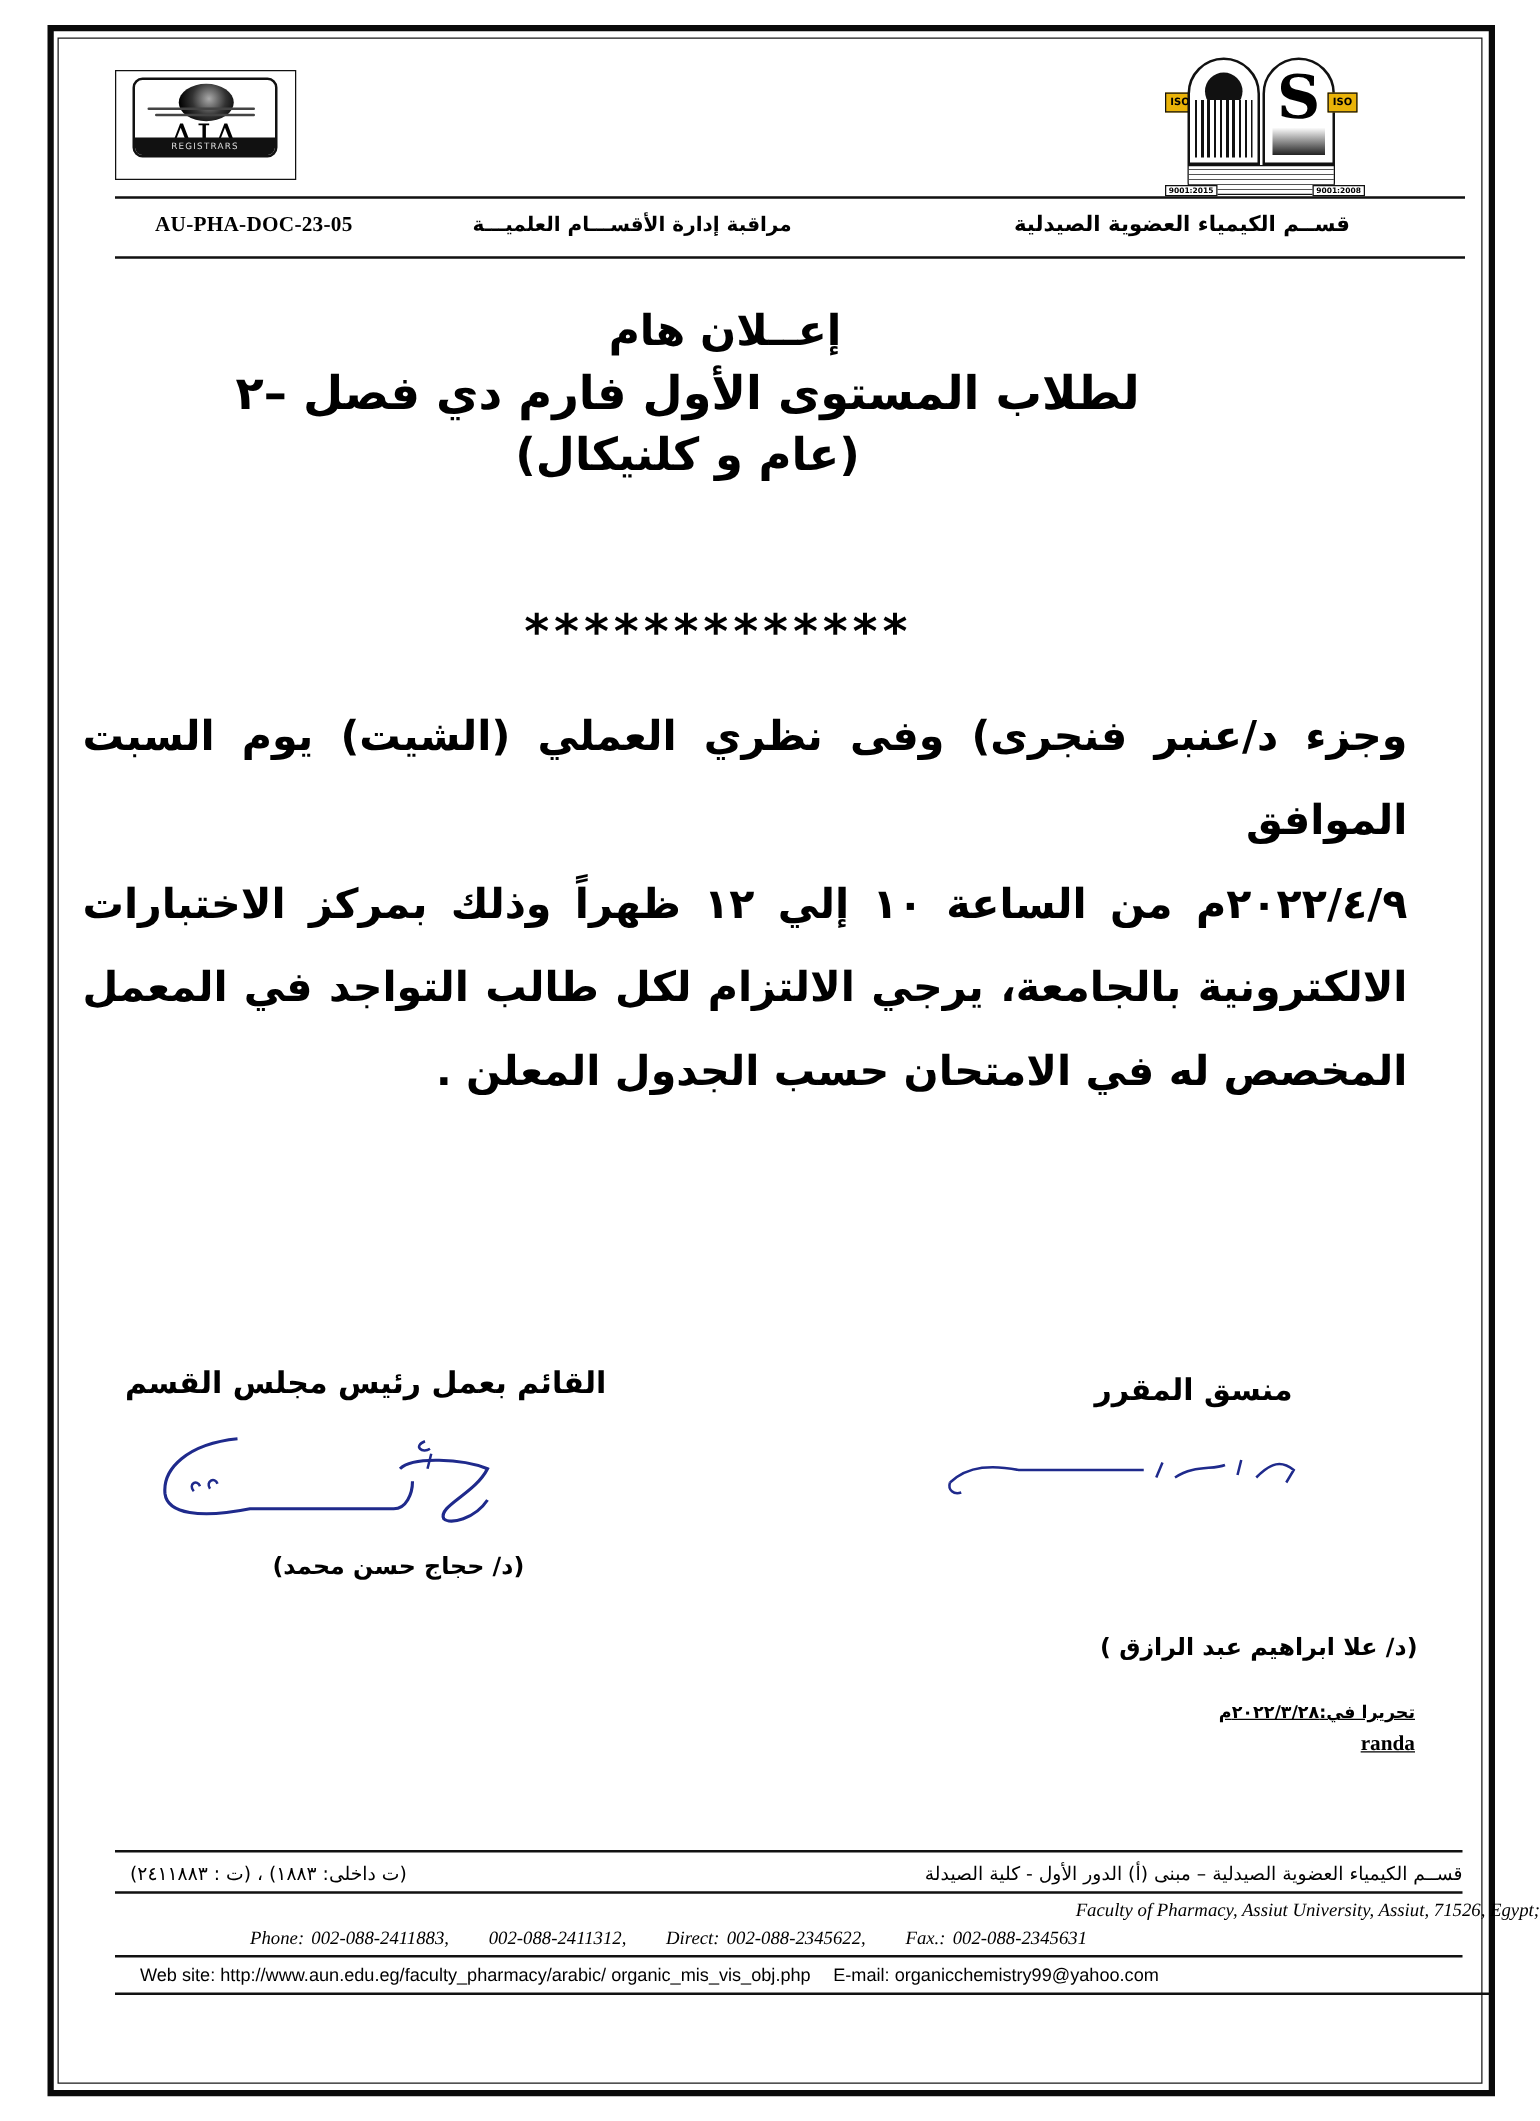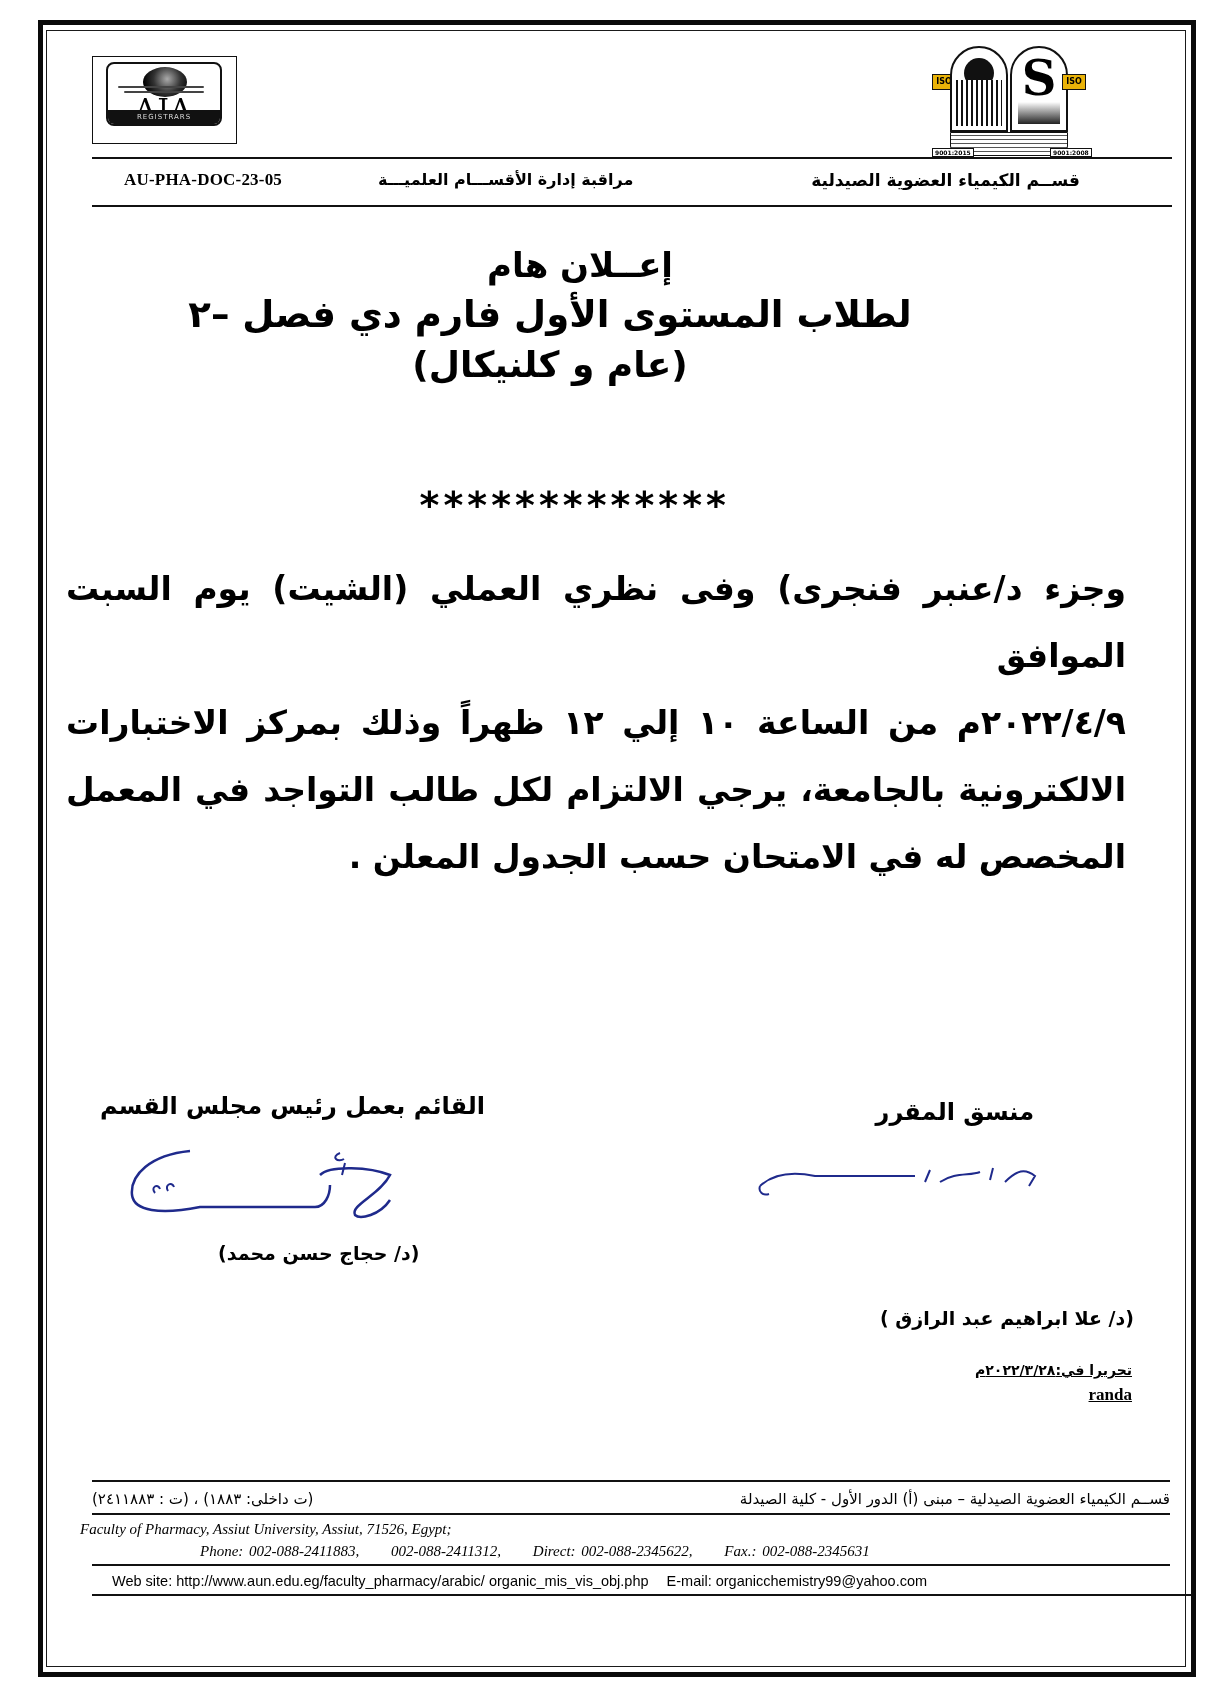--- a/index.html
+++ b/index.html
@@ -61,22 +61,22 @@
   .sig-name.right { right: 98px; top: 1307px; }
   .sig-name.left { left: 218px; top: 1242px; }
   .signature { position: absolute; }
 
   .written-date { position: absolute; right: 100px; top: 1362px; direction: rtl; font-size: 14px; font-weight: bold; text-decoration: underline; }
   .author { position: absolute; right: 100px; top: 1385px; font-family: "Liberation Serif", serif; font-size: 17px; font-weight: bold; text-decoration: underline; }
 
   
   .footer-ar { position: absolute; left: 92px; width: 1078px; top: 1490px; height: 22px; font-size: 15px; direction: rtl; }
   .footer-ar .ar-address { position: absolute; right: 0; top: 0; }
-  .footer-ar .ar-phones { position: absolute; left: 0; top: 0; }
-  .footer-en1 { position: absolute; left: 0; right: 0; top: 1521px; text-align: left; font-family: "Liberation Serif", serif; font-style: italic; font-size: 15px; padding-left: 80px; }
+  .footer-ar .ar-phones { position: absolute; left: 12px; top: 0; }
+  .footer-en1 { position: absolute; left: 0; right: 0; top: 1521px; text-align: right; font-family: "Liberation Serif", serif; font-style: italic; font-size: 15px; padding-left: 80px; }
   .footer-en2 { position: absolute; left: 200px; top: 1543px; font-family: "Liberation Serif", serif; font-style: italic; font-size: 15px; word-spacing: 2px; }
   .footer-en2 span { margin-right: 26px; }
   .footer-web { position: absolute; left: 112px; top: 1573px; font-family: "Liberation Sans", sans-serif; font-size: 14.5px; }
   .footer-web span { margin-right: 14px; }
 </style>
 </head>
 <body>
 
 <div class="outer-frame"></div>
 <div class="inner-frame"></div>

